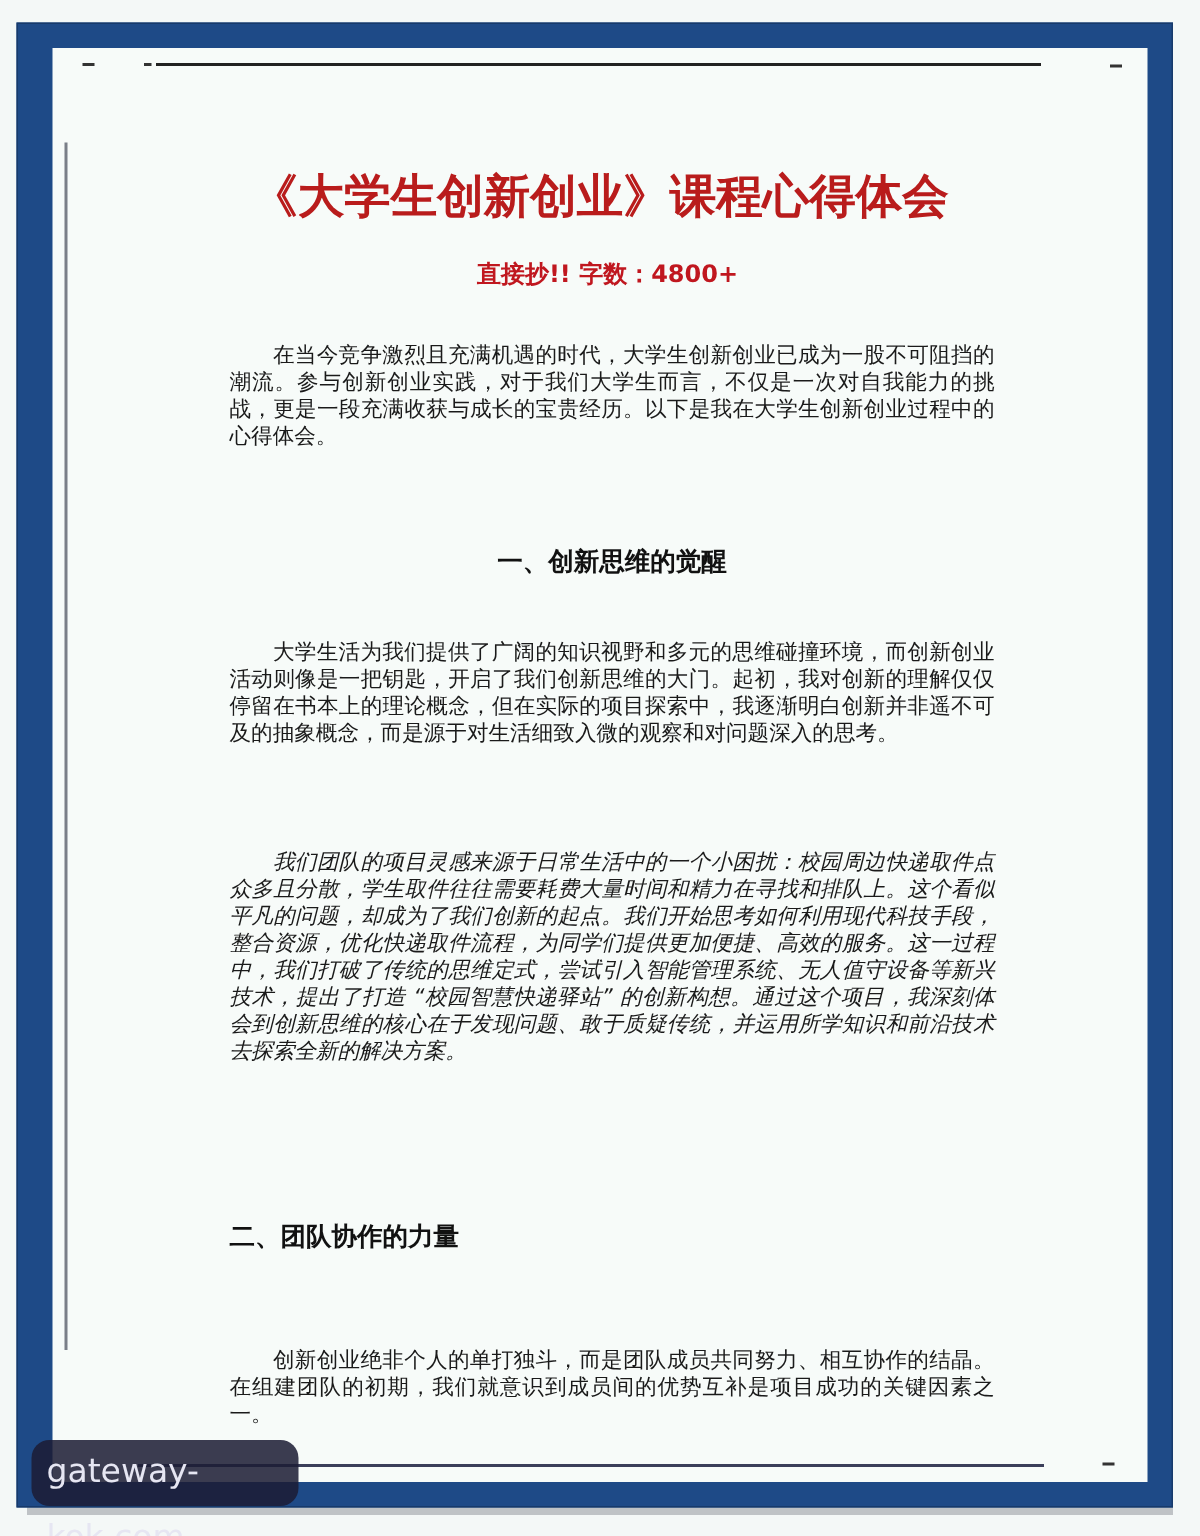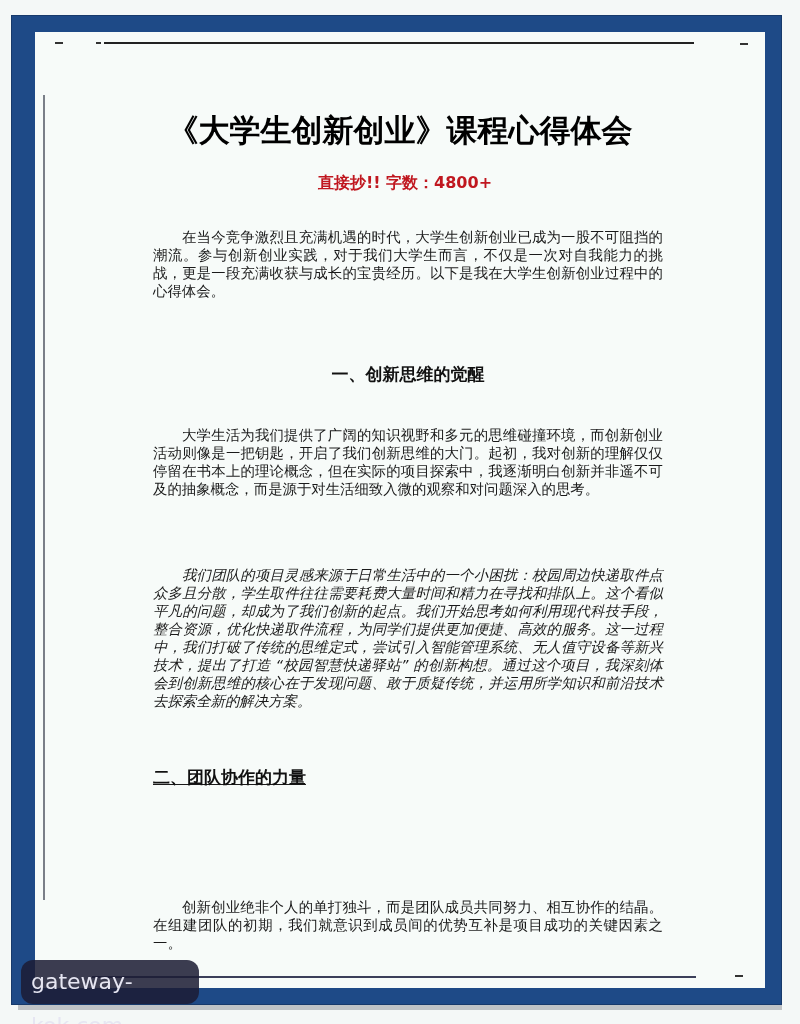--- a/index.html
+++ b/index.html
@@ -29,21 +29,21 @@
     background: #7a7f88;
   }
   .rule-bottom {
     position: absolute; left: 92px; top: 976px; width: 360px; height: 2px;
     background: #3b3f5a;
   }
   .corner-dash { position:absolute; height:2px; width:8px; background:#333; }
 
   .title {
     position: absolute; left: 0; top: 110px; width: 800px; text-align: center;
-    font-size: 31px; font-weight: bold; color: #000000; letter-spacing: 0px;
+    font-size: 31px; font-weight: bold; color: #b91c1c; letter-spacing: 0px;
   }
   .subtitle {
     position: absolute; left: 0; top: 173px; width: 810px; text-align: center;
     font-size: 16px; font-weight: bold; color: #c0171f;
   }
   .content {
     position: absolute; left: 153px; width: 510px;
     font-size: 14.4px; color: #1a1a1a;
   }
   .para { line-height: 18px; text-indent: 29px; margin: 0; text-align: justify; }
@@ -86,21 +86,21 @@
 </div>
 
 <div class="content" style="top:426px;">
   <p class="para">大学生活为我们提供了广阔的知识视野和多元的思维碰撞环境，而创新创业活动则像是一把钥匙，开启了我们创新思维的大门。起初，我对创新的理解仅仅停留在书本上的理论概念，但在实际的项目探索中，我逐渐明白创新并非遥不可及的抽象概念，而是源于对生活细致入微的观察和对问题深入的思考。</p>
 </div>
 
 <div class="content" style="top:566px;font-style:italic;">
   <p class="para">我们团队的项目灵感来源于日常生活中的一个小困扰：校园周边快递取件点众多且分散，学生取件往往需要耗费大量时间和精力在寻找和排队上。这个看似平凡的问题，却成为了我们创新的起点。我们开始思考如何利用现代科技手段，整合资源，优化快递取件流程，为同学们提供更加便捷、高效的服务。这一过程中，我们打破了传统的思维定式，尝试引入智能管理系统、无人值守设备等新兴技术，提出了打造 “校园智慧快递驿站” 的创新构想。通过这个项目，我深刻体会到创新思维的核心在于发现问题、敢于质疑传统，并运用所学知识和前沿技术去探索全新的解决方案。</p>
 </div>
 
-<div class="content" style="top:766px;text-decoration:underline;">
+<div class="content" style="top:813px;">
   <p class="heading">二、团队协作的力量</p>
 </div>
 
 <div class="content" style="top:898px;">
   <p class="para">创新创业绝非个人的单打独斗，而是团队成员共同努力、相互协作的结晶。在组建团队的初期，我们就意识到成员间的优势互补是项目成功的关键因素之一。</p>
 </div>
 
 <div class="watermark">gateway-kok.com</div>
 
 </body></html>

